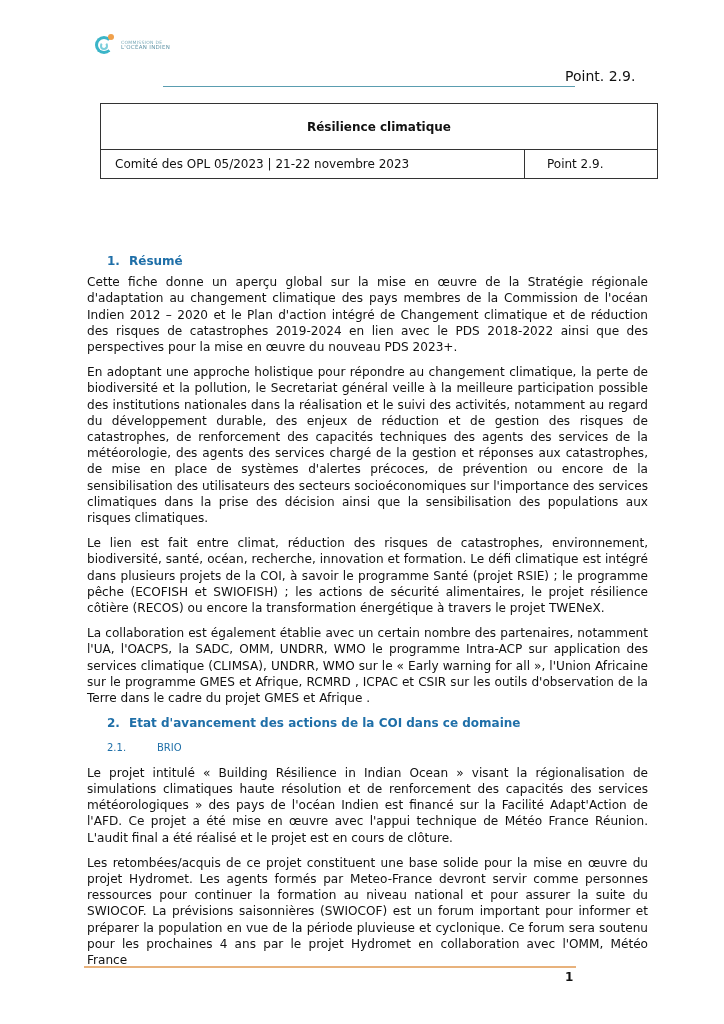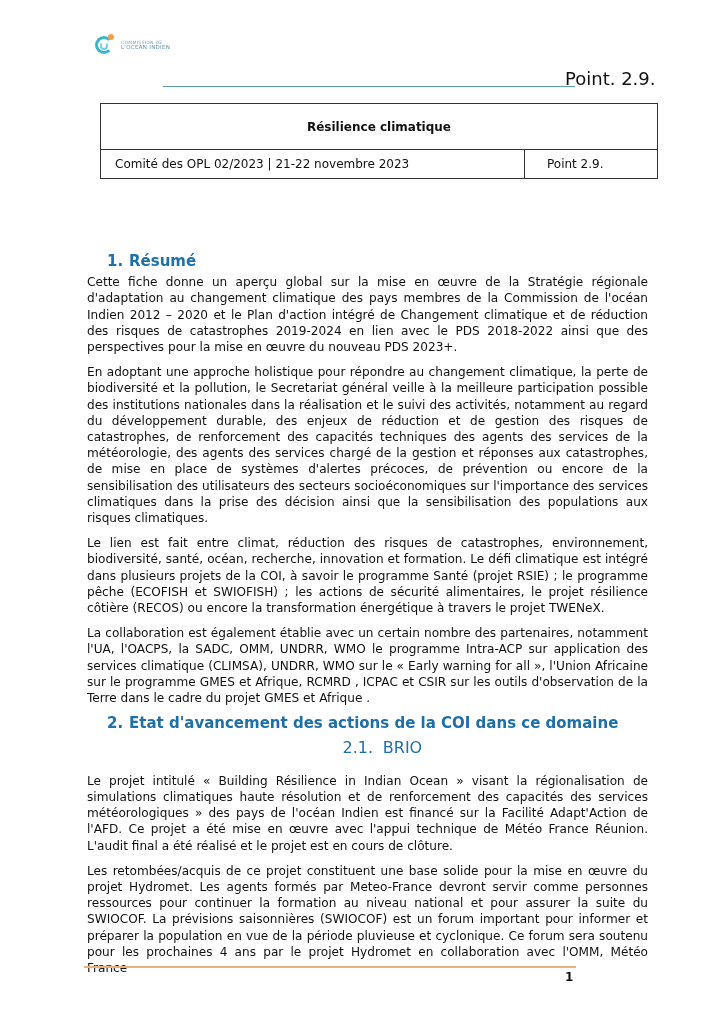--- a/index.html
+++ b/index.html
@@ -8,34 +8,34 @@
     font-family: "DejaVu Sans", sans-serif; color: #111;
   }
   .logo { position: absolute; left: 95px; top: 34px; display: flex; align-items: center; }
   .logo-mark { width: 22px; height: 22px; position: relative; }
   .logo-mark .ring { position: absolute; left: 0; top: 2px; width: 18px; height: 18px; border-radius: 50%; border: 3px solid #3bb5c8; border-right-color: transparent; box-sizing: border-box; }
   .logo-mark .inner { position: absolute; left: 5px; top: 8px; width: 8px; height: 8px; border-radius: 50%; border: 2px solid #7ccfdc; border-top-color: transparent; box-sizing: border-box; }
   .logo-mark .dot { position: absolute; left: 13px; top: 0; width: 6px; height: 6px; border-radius: 50%; background: #f0a04b; }
   .logo-text { margin-left: 4px; font-size: 4.5px; line-height: 5.5px; color: #7aa9b8; letter-spacing: 0.3px; }
   .logo-text .l2 { font-size: 5.5px; color: #5f93a6; }
 
-  .header-point { position: absolute; left: 565px; top: 68px; font-size: 18px; color: #111; }
+  .header-point { position: absolute; left: 565px; top: 68px; font-size: 14px; color: #111; }
   .header-line { position: absolute; left: 163px; top: 86px; width: 412px; height: 1px; background: #5a9db0; }
 
   table.info { position: absolute; left: 100px; top: 103px; width: 558px; border-collapse: collapse; font-size: 12px; }
   table.info td { border: 1px solid #333; padding: 0 14px; height: 28px; vertical-align: middle; }
   table.info tr.title td { height: 45px; text-align: center; font-weight: bold; font-size: 12px; }
   table.info td.right { width: 96px; padding-left: 22px; }
   table.info em { font-style: italic; }
 
   .content { position: absolute; left: 87px; top: 253px; width: 561px; font-size: 12.1px; line-height: 16.2px; }
   .content p { margin: 0 0 9px 0; text-align: justify; }
-  h2.sec { color: #1f6fa8; font-size: 15px; font-weight: bold; margin: 0 0 5px 0; padding-left: 20px; }
+  h2.sec { color: #1f6fa8; font-size: 12px; font-weight: bold; margin: 0 0 5px 0; padding-left: 20px; }
   h2.sec .num { display: inline-block; width: 22px; }
-  h3.sub { color: #1f6fa8; font-size: 16px; font-weight: normal; margin: 9px 0 16px 0; padding-left: 20px; text-align: center; }
+  h3.sub { color: #1f6fa8; font-size: 10px; font-weight: normal; margin: 9px 0 8px 0; padding-left: 20px; }
   h3.sub .num { display: inline-block; width: 50px; }
 
   .footer-line { position: absolute; left: 84px; top: 966px; width: 492px; height: 2px; background: #e8b27c; }
   .page-num { position: absolute; left: 565px; top: 970px; font-size: 12px; font-weight: bold; color: #111; }
 </style>
 </head>
 <body>
 
 <div class="logo">
   <div class="logo-mark">
@@ -51,21 +51,21 @@
 
 <div class="header-point">Point. 2.9.</div>
 <div class="header-line"></div>
 
 <table class="info">
   <tbody>
       <tr class="title">
     <td colspan="2">Résilience climatique</td>
   </tr>
   <tr>
-    <td>Comité des OPL 02/2023 | 21-22 novembre 2023</td>
+    <td>Comité des OPL 05/2023 | 21-22 novembre 2023</td>
     <td class="right">Point 2.9.</td>
   </tr>
 </tbody>
   </table>
 
 <div class="content">
   <h2 class="sec">
     <span class="num">1.</span><span>Résumé</span>
   </h2>
   <p>Cette fiche donne un aperçu global sur la mise en œuvre de la Stratégie régionale d'adaptation au changement climatique des pays membres de la Commission de l'océan Indien 2012 – 2020 et le Plan d'action intégré de Changement climatique et de réduction des risques de catastrophes 2019-2024 en lien avec le PDS 2018-2022 ainsi que des perspectives pour la mise en œuvre du nouveau PDS 2023+.</p>

